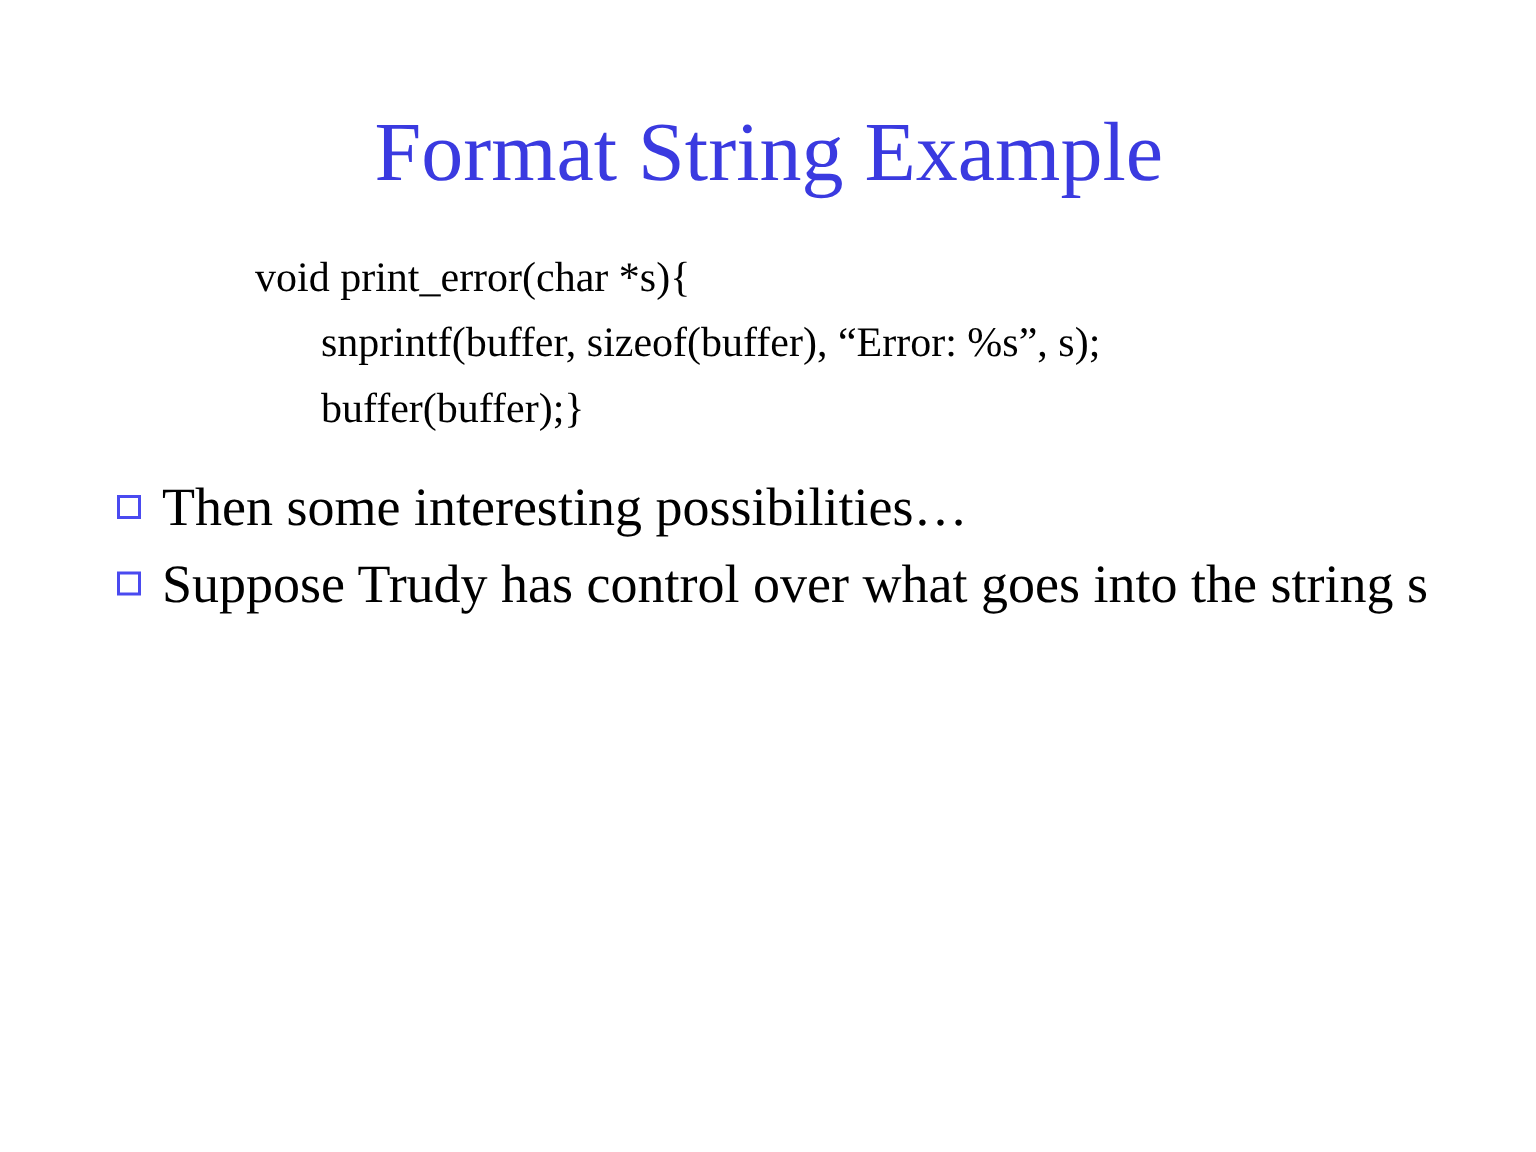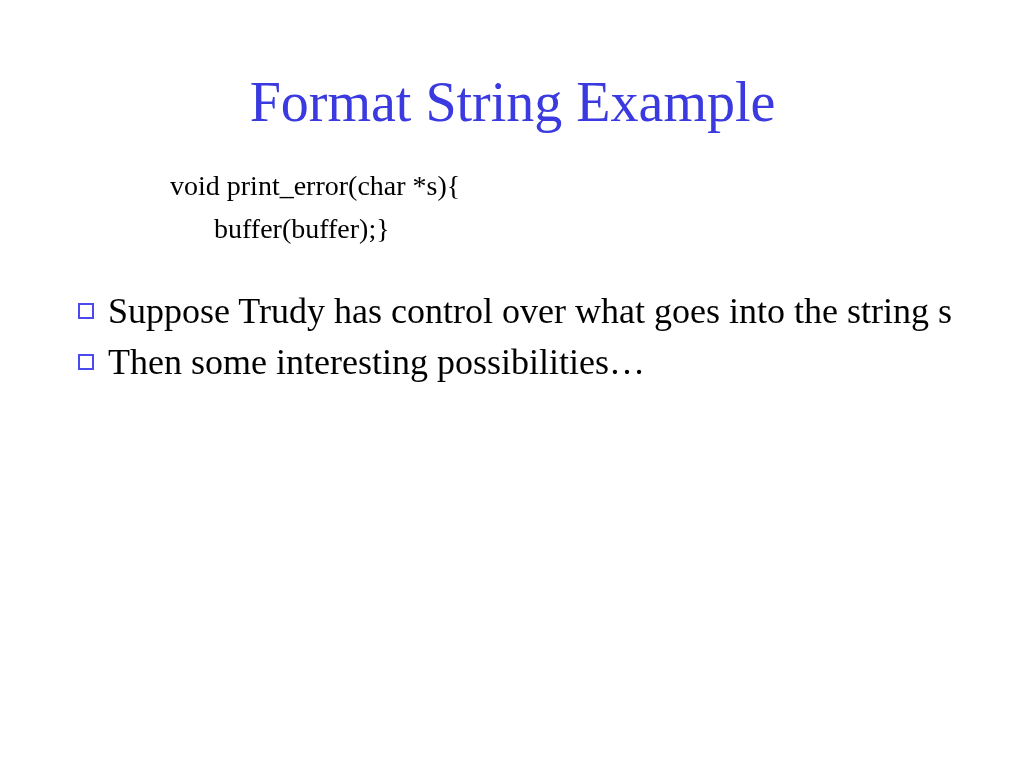--- a/index.html
+++ b/index.html
@@ -43,21 +43,21 @@
     font-family: "Comic Sans MS", "Comic Sans", cursive;
     font-size: 36px;
     color: #000000;
     line-height: 1.25;
   }
   .bullet-text .serif-inline {
     font-family: "Times New Roman", Times, serif;
     font-size: 36px;
   }
   .code-block {
-    margin: 10px 0 38px 92px;
+    margin: 10px 0 22px 92px;
     font-family: "Times New Roman", Times, serif;
     font-size: 28px;
     color: #000000;
     line-height: 1.55;
   }
   .code-indent {
     padding-left: 44px;
   }
   .bullets-area {
     margin-left: 18px;
@@ -68,30 +68,31 @@
 
 <div class="slide">
 
   <div class="title">Format String Example</div>
 
   <div class="bullets-area">
 
 
     <div class="code-block">
       <div>void print_error(char *s){</div>
+      <div class="code-indent">snprintf(buffer, sizeof(buffer), “Error: %s”, s);</div>
       <div class="code-indent">buffer(buffer);}</div>
+    </div>
+
+    <div class="bullet-row">
+      <div class="bullet-square"></div>
+      <div class="bullet-text">Then some interesting possibilities…</div>
     </div>
 
     <div class="bullet-row">
       <div class="bullet-square"></div>
       <div class="bullet-text">
         <span>Suppose Trudy has control over what goes into the string </span><span class="serif-inline">s</span>
       </div>
     </div>
 
-    <div class="bullet-row">
-      <div class="bullet-square"></div>
-      <div class="bullet-text">Then some interesting possibilities…</div>
-    </div>
-
   </div>
 
 </div>
 
 </body></html>

